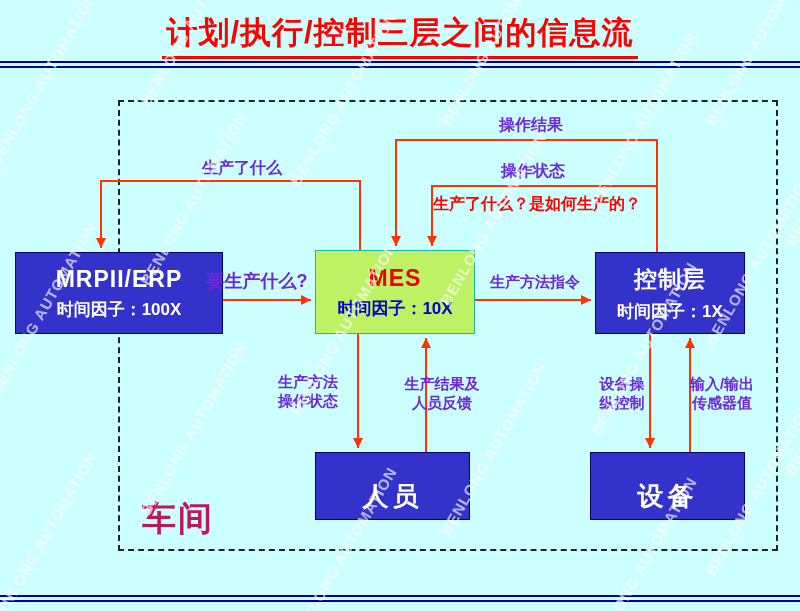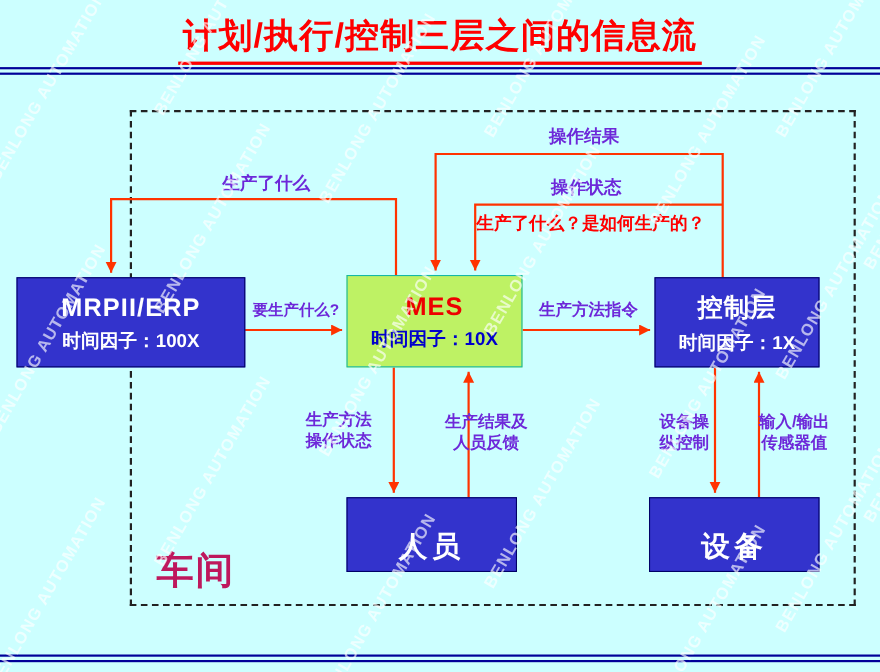--- a/index.html
+++ b/index.html
@@ -102,21 +102,21 @@
   </div>
 
   <div class="box blue" style="left:590px;top:452px;width:155px;height:68px">
     <div class="big-label">设备</div>
   </div>
 
   <div class="flow-label" style="left:531px;top:115px">操作结果</div>
   <div class="flow-label" style="left:533px;top:161px">操作状态</div>
   <div class="flow-label red" style="left:537px;top:194px">生产了什么？是如何生产的？</div>
   <div class="flow-label" style="left:242px;top:158px">生产了什么</div>
-  <div class="flow-label" style="left:269px;top:272px;font-size:14px">要生产什么?</div>
+  <div class="flow-label" style="left:257px;top:272px;font-size:18px">要生产什么?</div>
   <div class="flow-label" style="left:535px;top:272px;font-size:15px">生产方法指令</div>
 
   <div class="flow-label" style="left:308px;top:372px;font-size:15px">
     <div>生产方法</div>
     <div>操作状态</div>
   </div>
 
   <div class="flow-label" style="left:442px;top:374px;font-size:15px">
     <div>生产结果及</div>
     <div>人员反馈</div>

